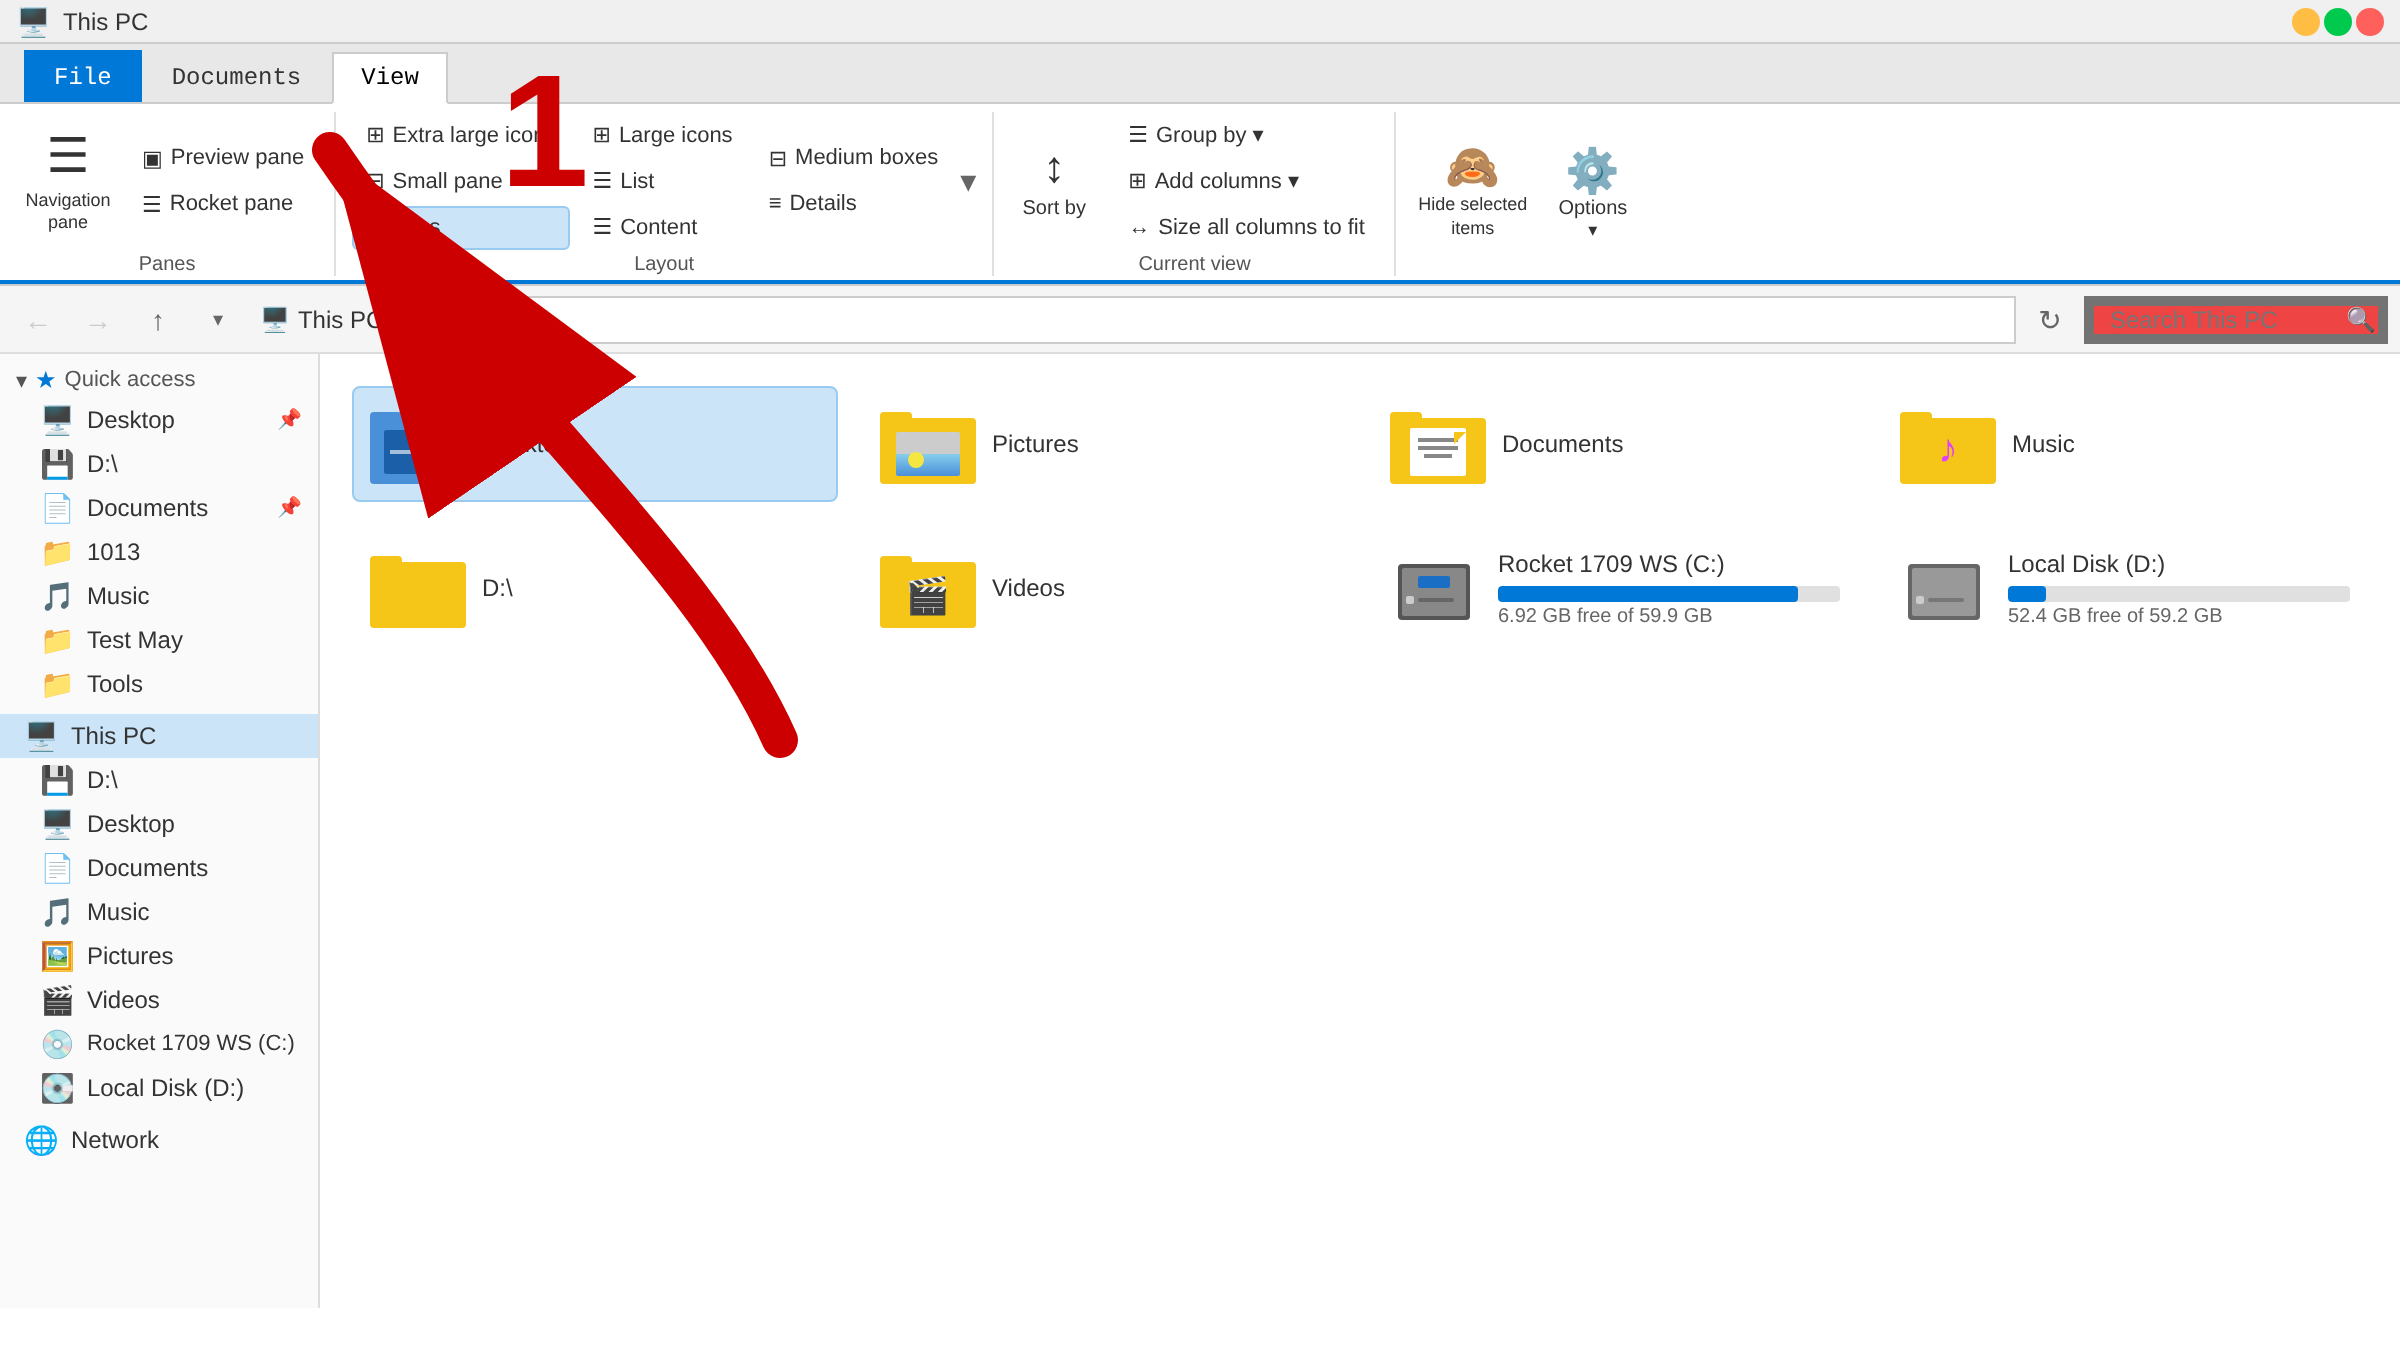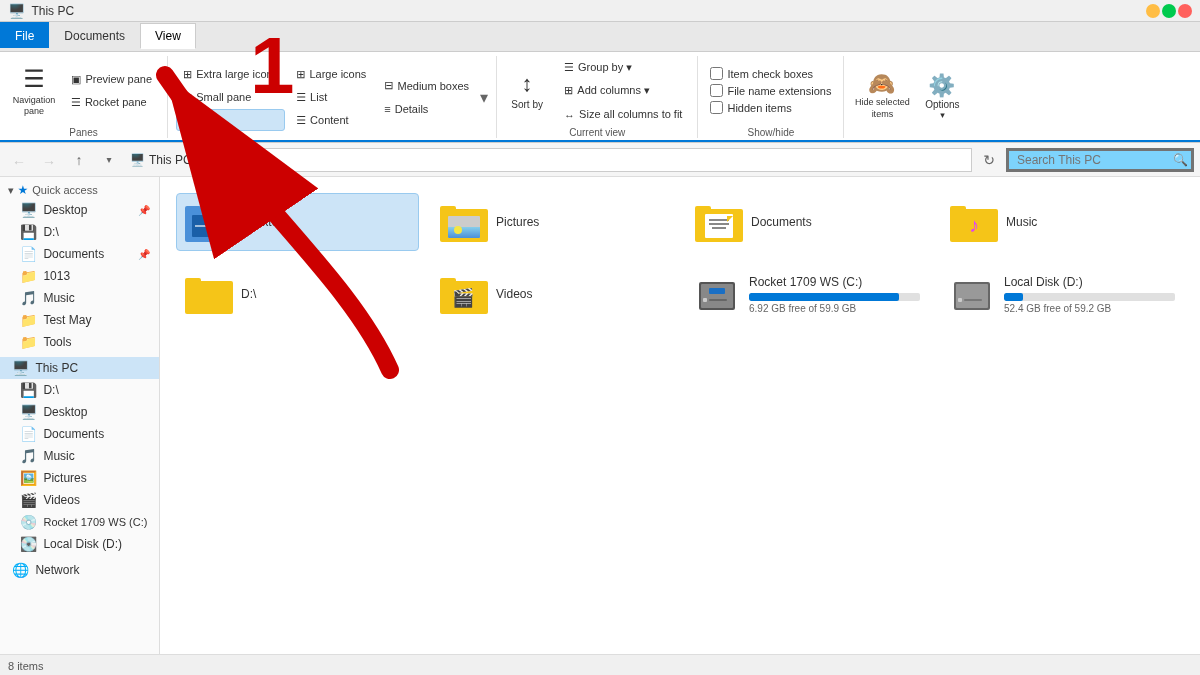--- a/index.html
+++ b/index.html
@@ -23,24 +23,26 @@
     .btn-min { background: #ffbd44; }
     .btn-max { background: #00ca4e; }
     .btn-close { background: #ff605c; }
 
     
     .ribbon { background: #f5f5f5; border-bottom: 1px solid #ccc; }
     
     
     .ribbon-tabs {
       display: flex;
+      align-items: flex-end;
       background: #e8e8e8;
-      padding: 0 0;
+      padding: 0 12px;
       height: 30px;
       border-bottom: 1px solid #ccc;
+      font-family: Liberation Mono, monospace;
     }
     .ribbon-tab {
       padding: 4px 14px;
       font-size: 12px;
       cursor: pointer;
       border: 1px solid transparent;
       border-bottom: none;
       height: 26px;
       display: flex;
       align-items: center;
@@ -170,26 +172,26 @@
     .nav-btn.disabled { color: #ccc; cursor: default; }
     .address-bar {
       flex: 1;
       height: 24px;
       border: 1px solid #ccc;
       padding: 0 8px;
       font-size: 12px;
       background: #fff;
     }
     .search-bar {
-      width: 188px;
+      width: 152px;
       height: 24px;
-      border: 3px solid #737373;
+      border: 5px solid #737373;
       padding: 0 24px 0 8px;
       font-size: 12px;
-      background: #7dd3fc;
+      background: #ef4444;
     }
     .search-wrapper {
       position: relative;
       display: flex;
       align-items: center;
     }
     .search-icon-inner {
       position: absolute;
       right: 6px;
       color: #999;
@@ -478,20 +480,21 @@
               <span>Medium boxes</span>
             </div>
             <div class="ribbon-btn-small">
               <span>≡</span>
               <span>Details</span>
             </div>
           </div>
 
           <div style="display:flex;align-items:center;font-size:16px;color:#666;cursor:pointer;">▾</div>
         </div>
+        <div class="ribbon-group-label">Layout</div>
       </div>
 
       <div class="ribbon-group">
         <div class="ribbon-group-content" style="flex-direction:column;align-items:flex-start;justify-content:center;gap:2px;">
 
           <div style="display:flex;align-items:center;gap:8px;">
             <div class="sort-btn">
               <span class="sort-icon">↕</span>
               <span style="font-size:10px;line-height:1.2">Sort by</span>
             </div>
@@ -507,37 +510,20 @@
               <div class="ribbon-btn-small">
                 <span>↔</span>
                 <span>Size all columns to fit</span>
               </div>
             </div>
           </div>
         </div>
         <div class="ribbon-group-label">Current view</div>
       </div>
 
-      <div class="ribbon-group">
-        <div class="ribbon-group-content" style="align-items:flex-start;flex-direction:column;justify-content:center;gap:2px;">
-          <label class="ribbon-checkbox">
-            <input type="checkbox" style="">
-            <span>Item check boxes</span>
-          </label>
-          <label class="ribbon-checkbox">
-            <input type="checkbox" style="">
-            <span>File name extensions</span>
-          </label>
-          <label class="ribbon-checkbox">
-            <input type="checkbox" style="">
-            <span>Hidden items</span>
-          </label>
-        </div>
-        <div class="ribbon-group-label">Show/hide</div>
-      </div>
 
       <div class="ribbon-group">
         <div class="ribbon-group-content">
           <div class="hide-btn">
             <span style="font-size:22px;">🙈</span>
             <span style="font-size:9px;line-height:1.3;">Hide selected
 items</span>
           </div>
           <div class="options-btn">
             <span style="font-size:22px;">⚙️</span>
@@ -764,23 +750,20 @@
               <div class="drive-bar-fill medium" style="width:11%;"></div>
             </div>
             <div class="drive-size">52.4 GB free of 59.2 GB</div>
           </div>
         </div>
 
       </div>
     </div>
   </div>
 
-  <div class="status-bar">
-    <span>8 items</span>
-  </div>
 
   <svg class="arrow-overlay">
 
     <defs>
       <marker id="arrowhead" markerWidth="10" markerHeight="7" refX="10" refY="3.5" orient="auto">
         <polygon points="0 0, 10 3.5, 0 7" fill="#cc0000"></polygon>
       </marker>
     </defs>
 
     <path d="M 390 370 C 350 280, 250 200, 165 75" stroke="#cc0000" stroke-width="18" fill="none" marker-end="url(#arrowhead)" stroke-linecap="round"></path>

